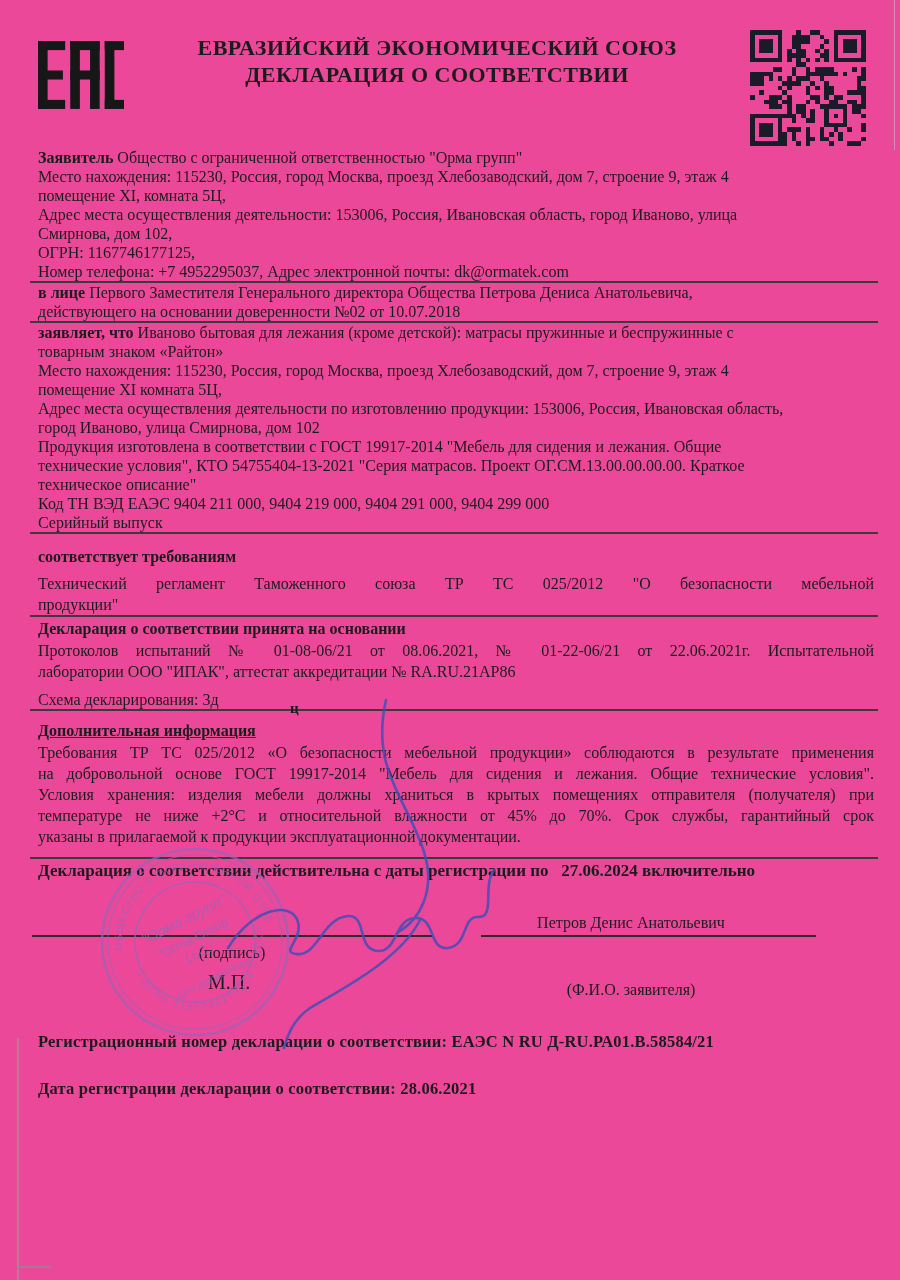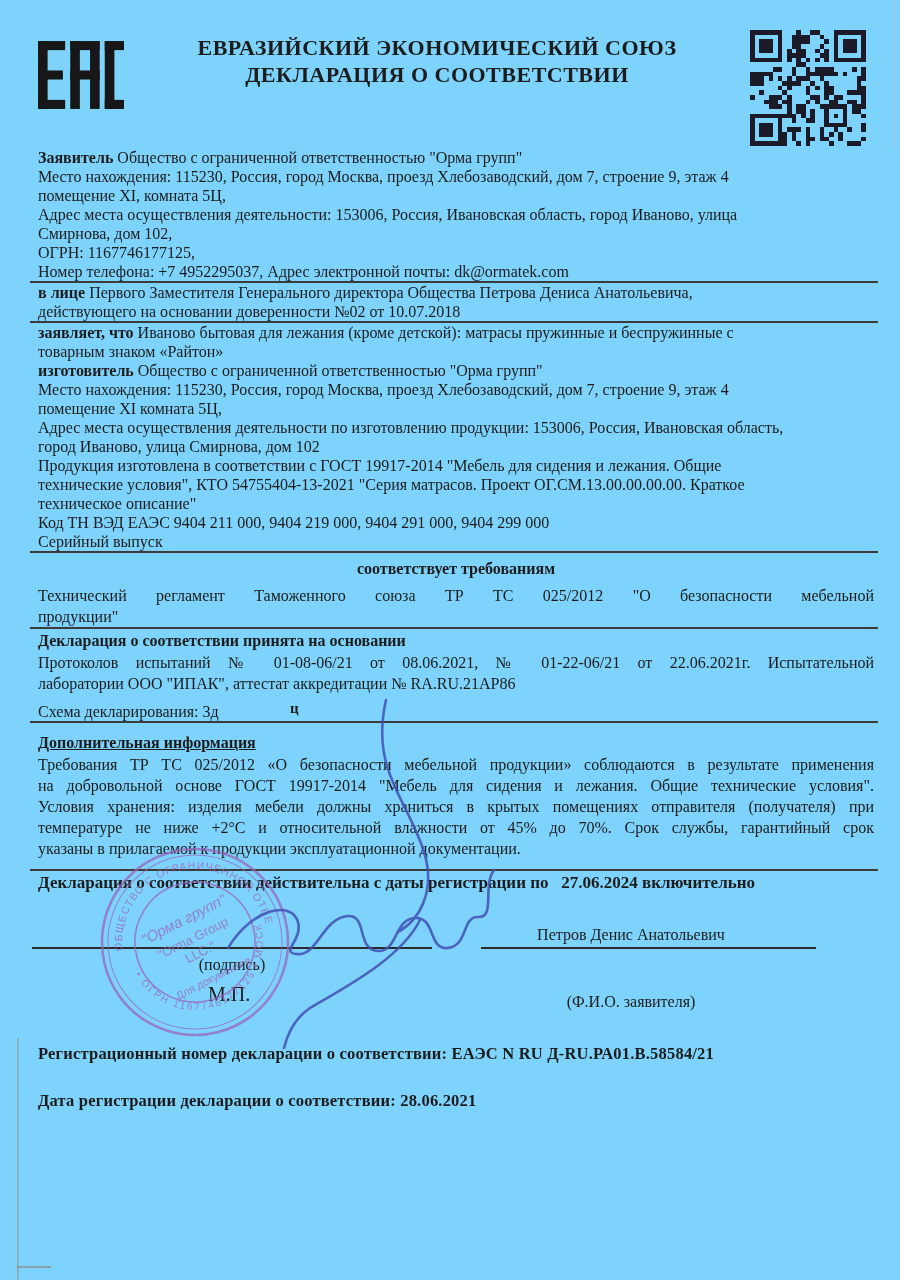--- a/index.html
+++ b/index.html
@@ -1,35 +1,35 @@
 <!DOCTYPE html>
 <html><head>
 <meta charset="utf-8">
 <style>
   html,body{margin:0;padding:0;background:#e9e9e9;}
   .page{
-    position:relative;width:900px;height:1280px;background:#7dd3fc;
+    position:relative;width:900px;height:1280px;background:#ec4899;
     font-family:"Liberation Serif", serif;color:#1c1c1c;overflow:hidden;
     box-shadow:0 0 4px rgba(0,0,0,.25);
   }
   .content{position:absolute;left:38px;top:26px;width:836px;}
   
   .hdr{display:flex;align-items:flex-start;height:122px;}
   .eac{width:86px;height:94px;flex:0 0 auto;margin-top:2px;}
   .titlebox{flex:1 1 auto;text-align:center;margin-top:8px;padding:0 6px;}
   .titlebox div{font-weight:bold;font-size:22px;line-height:27px;letter-spacing:.5px;}
   .qr{width:116px;height:116px;flex:0 0 auto;margin-right:8px;margin-top:4px;}
   
   .line{font-size:16px;line-height:19px;white-space:nowrap;}
   .lead{font-weight:bold;}
   .jline{font-size:16px;line-height:21px;text-align:justify;text-align-last:justify;}
   .jlast{font-size:16px;line-height:21px;}
   .heading{font-size:16px;line-height:19px;font-weight:bold;}
   hr.rule{border:0;border-top:2px solid #3b3b3b;height:0;margin:0 -4px 0 -8px;}
-  .mt3{margin-top:6px;text-align:center;} .mt7{margin-top:7px;} .mt14{margin-top:14px;}
+  .mt3{margin-top:13px;} .mt7{margin-top:7px;} .mt14{margin-top:14px;}
   .validity{font-size:17px;font-weight:bold;white-space:pre;margin-top:2px;line-height:20px;}
   
   .sigarea{position:relative;height:133px;}
   .sigline-left{position:absolute;left:-6px;top:54px;width:400px;border-top:2px solid #2b2b2b;}
   .cap-podpis{position:absolute;left:-6px;top:63px;width:400px;text-align:center;font-size:16px;}
   .namebox{position:absolute;left:443px;top:33px;width:300px;text-align:center;font-size:16px;}
   .sigline-right{position:absolute;left:443px;top:54px;width:335px;border-top:2px solid #2b2b2b;}
   .cap-fio{position:absolute;left:443px;top:60px;width:300px;text-align:center;font-size:16px;margin-top:40px;}
   .mp{position:absolute;left:170px;top:90px;font-size:20px;}
   .footline{font-size:16.5px;font-weight:bold;letter-spacing:.2px;line-height:20px;}
@@ -378,21 +378,20 @@
 
     <div>
       <div class="line"><span class="lead">в лице</span><span> Первого Заместителя Генерального директора Общества Петрова Дениса Анатольевича,</span></div>
       <div class="line">действующего на основании доверенности №02 от 10.07.2018</div>
     </div>
     <hr class="rule">
 
     <div>
       <div class="line"><span class="lead">заявляет, что</span><span> Иваново бытовая для лежания (кроме детской): матрасы пружинные и беспружинные с</span></div>
       <div class="line">товарным знаком «Райтон»</div>
-      <div class="line"><span class="lead">изготовитель</span><span> Общество с ограниченной ответственностью "Орма групп"</span></div>
       <div class="line">Место нахождения: 115230, Россия, город Москва, проезд Хлебозаводский, дом 7, строение 9, этаж 4</div>
       <div class="line">помещение XI комната 5Ц,</div>
       <div class="line">Адрес места осуществления деятельности по изготовлению продукции: 153006, Россия, Ивановская область,</div>
       <div class="line">город Иваново, улица Смирнова, дом 102</div>
       <div class="line">Продукция изготовлена в соответствии с ГОСТ 19917-2014 "Мебель для сидения и лежания. Общие</div>
       <div class="line">технические условия", КТО 54755404-13-2021 "Серия  матрасов. Проект ОГ.СМ.13.00.00.00.00. Краткое</div>
       <div class="line">техническое описание"</div>
       <div class="line">Код ТН ВЭД ЕАЭС 9404 211 000, 9404 219 000, 9404 291 000, 9404 299 000</div>
       <div class="line">Серийный выпуск</div>
     </div>

